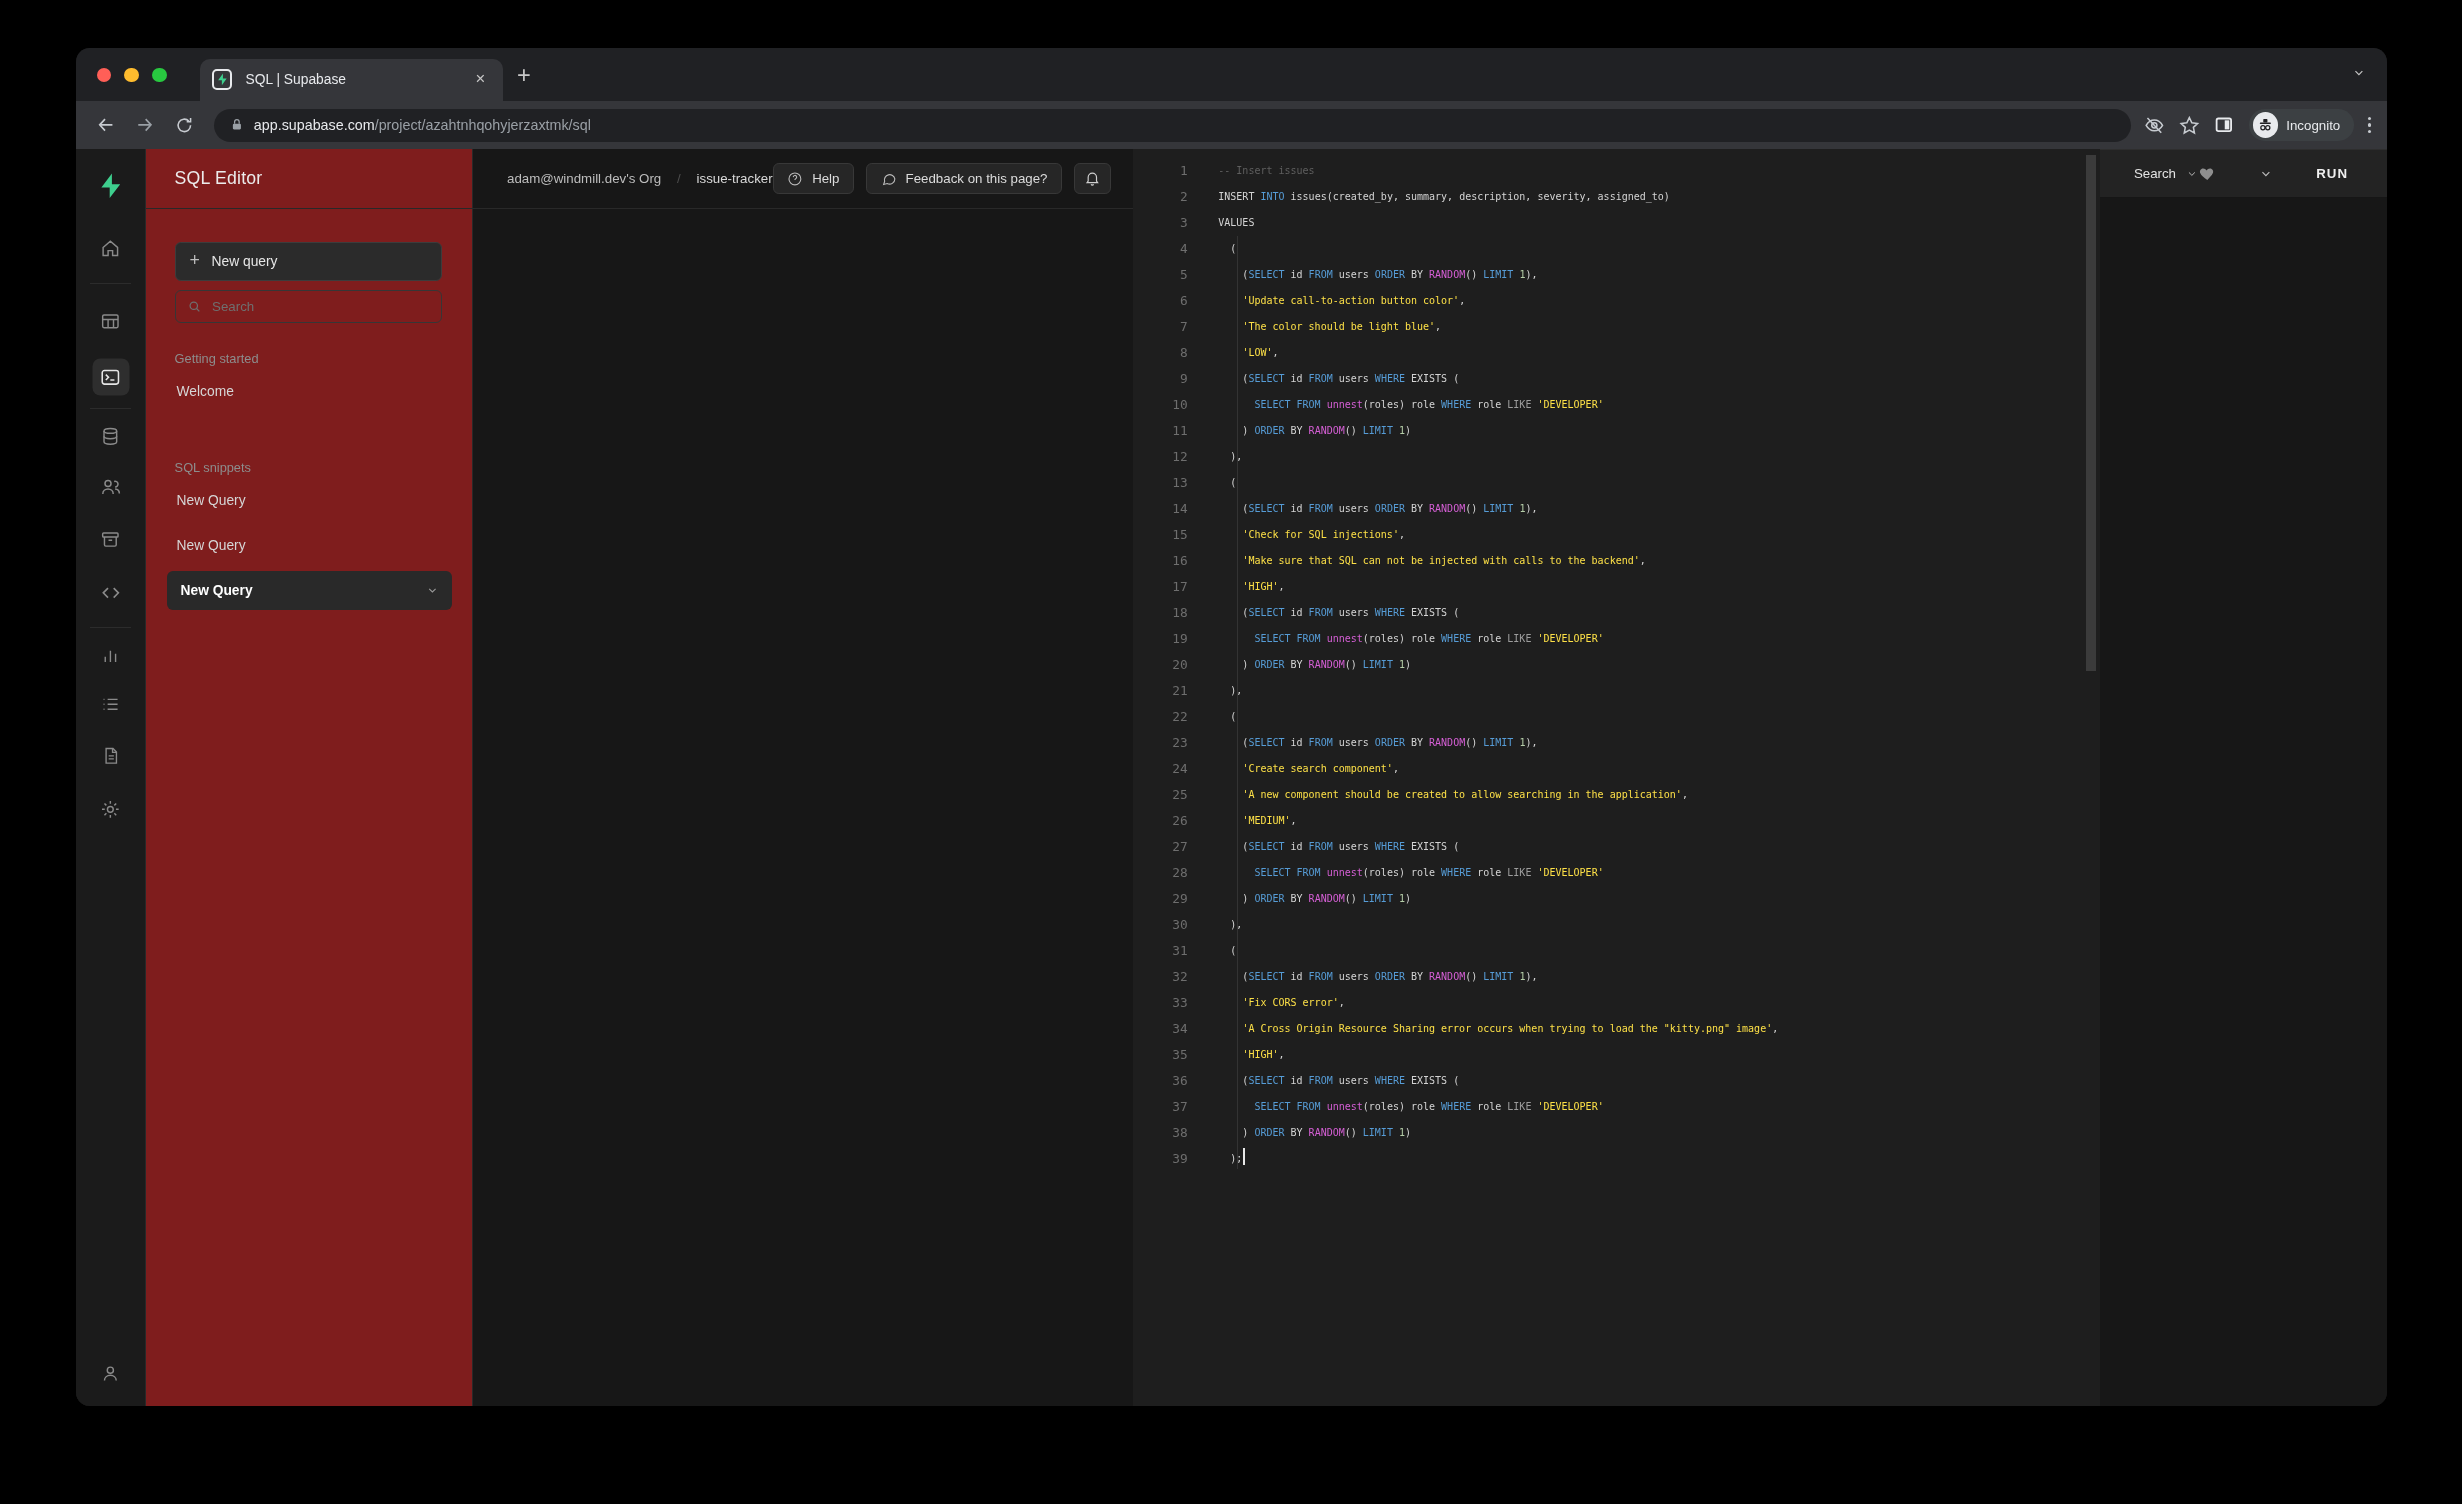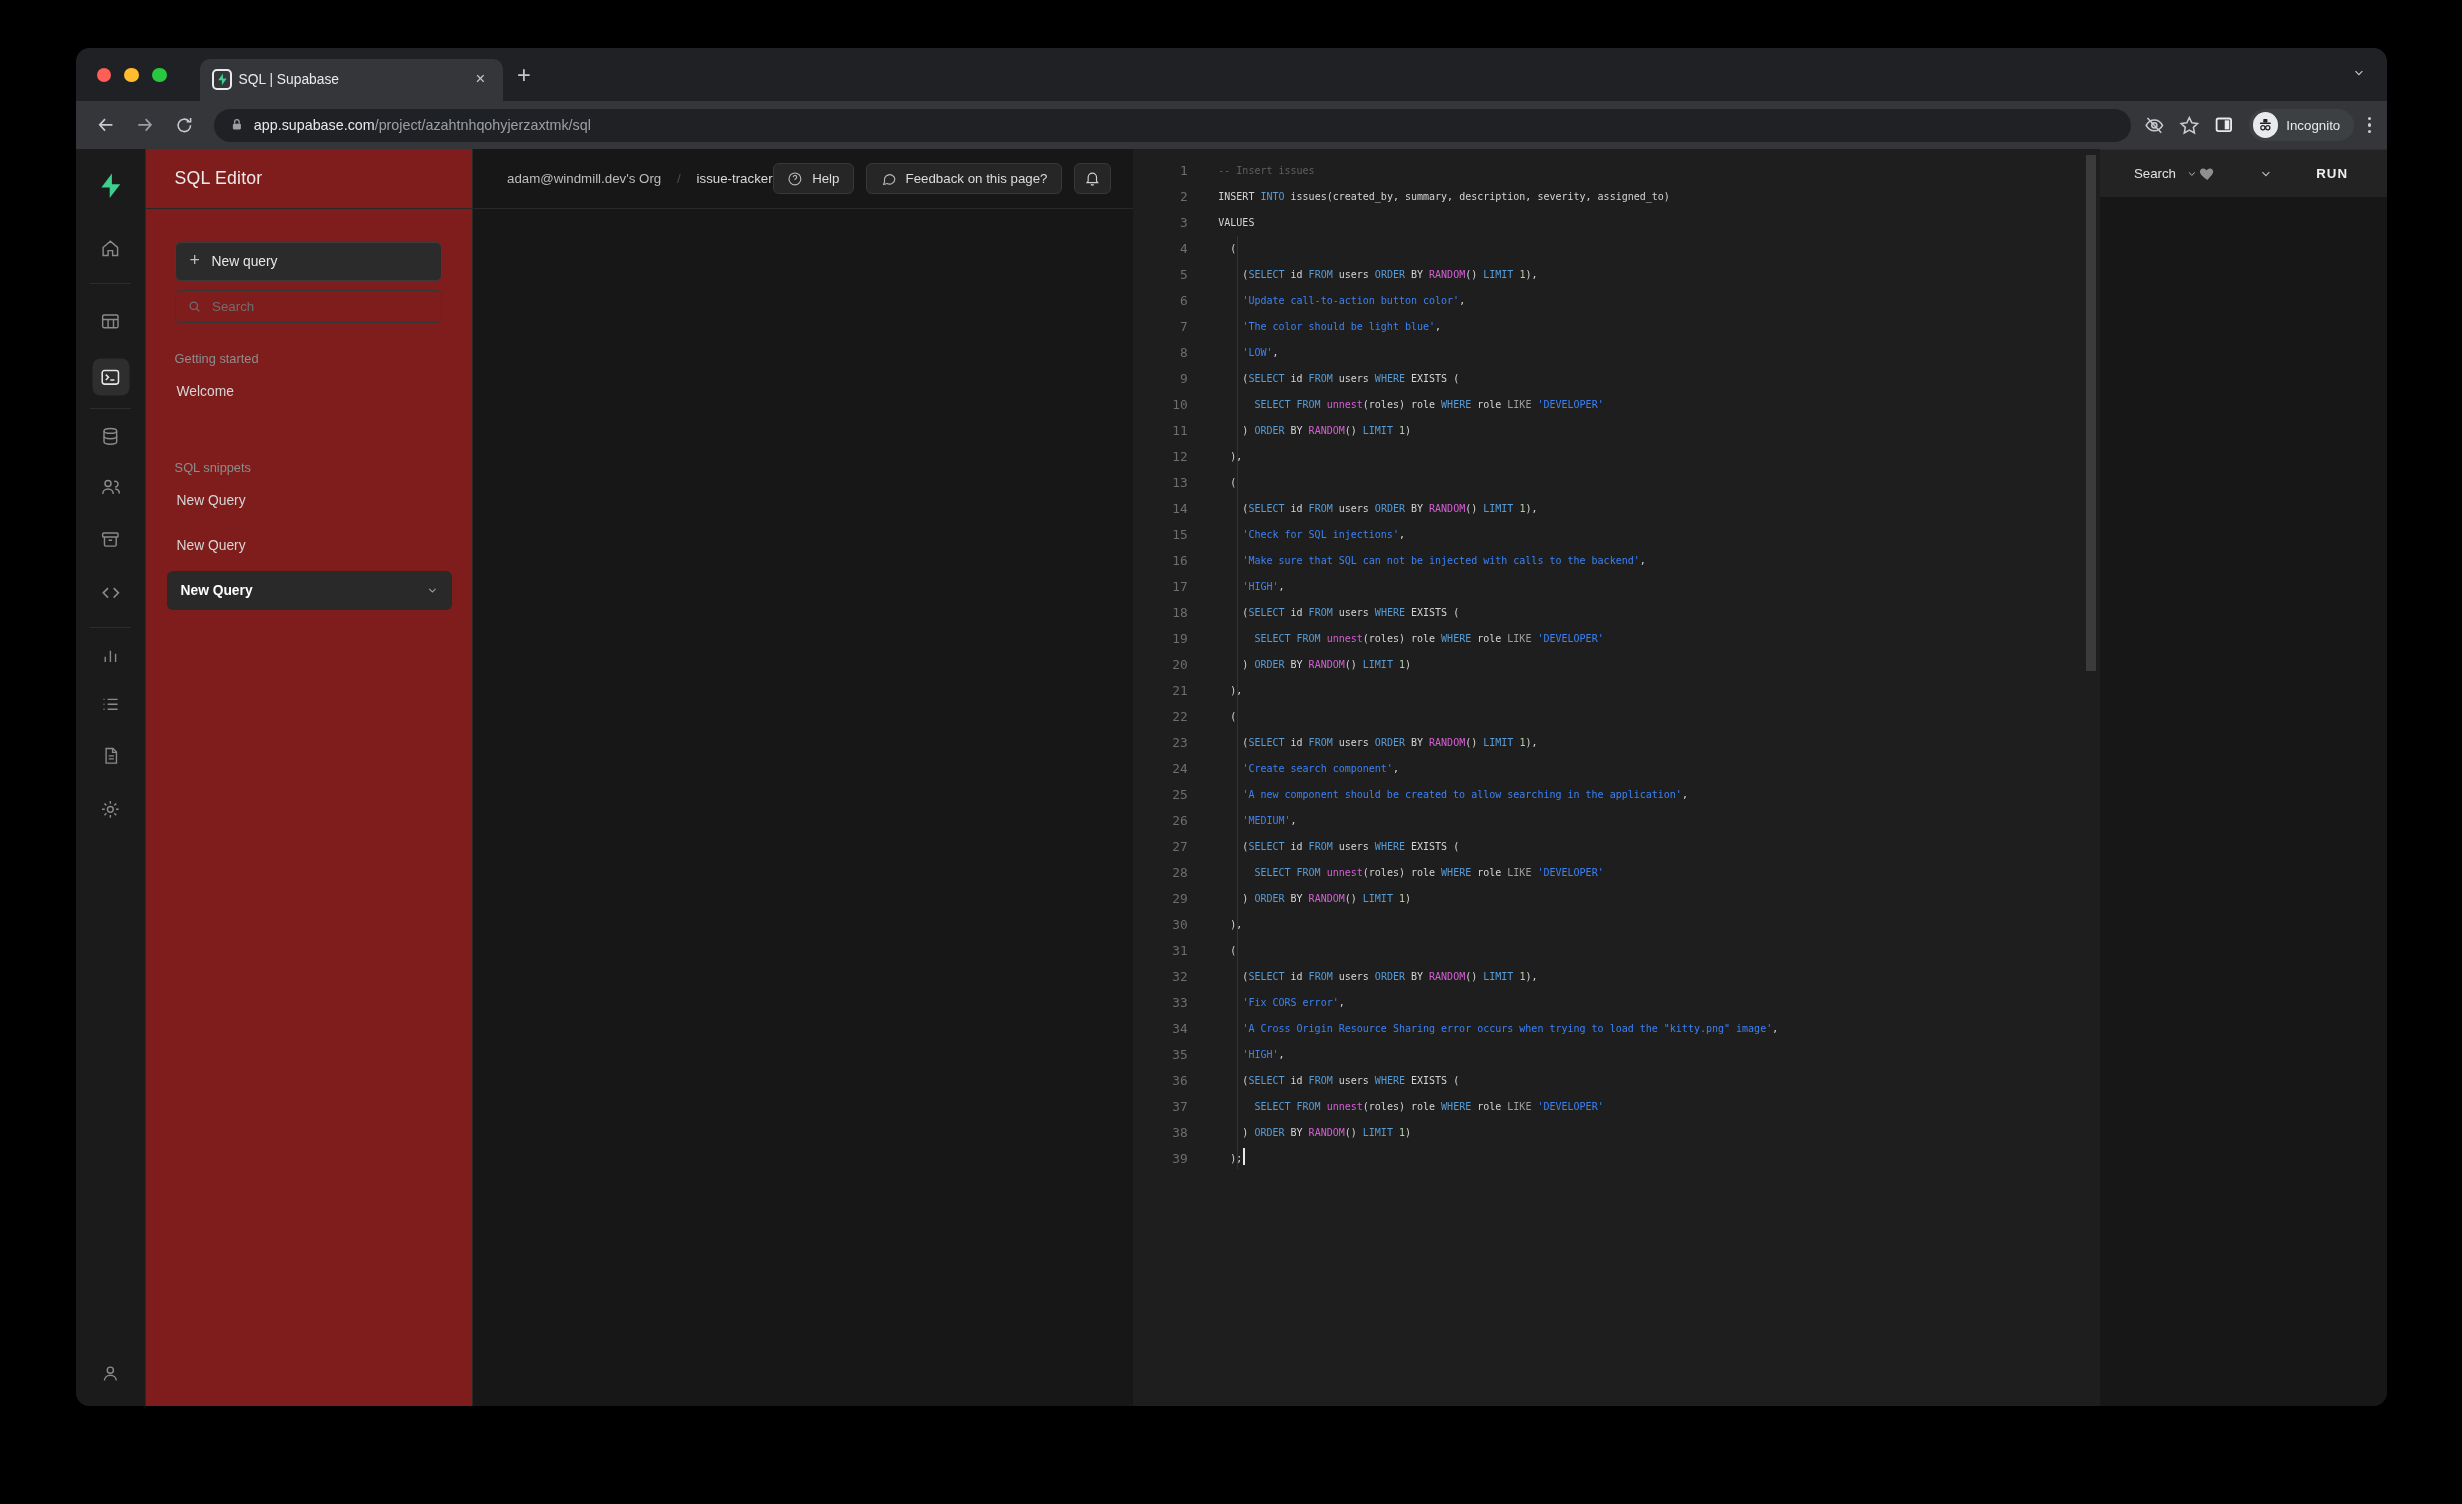--- a/index.html
+++ b/index.html
@@ -8,21 +8,21 @@
 
   .window { position:absolute; left:76px; top:48px; width:2311px; height:1358px;
     border-radius:13.8px; overflow:hidden; background:#171717; display:flex; flex-direction:column; }
 
   
   .tabstrip { height:53px; background:#202124; position:relative; flex:0 0 auto; }
   .traffic { position:absolute; top:19.7px; left:20.7px; display:flex; gap:12.8px; }
   .traffic span { width:14.8px; height:14.8px; border-radius:50%; display:block; }
   .t-red{background:#ff5f57;} .t-yellow{background:#febc2e;} .t-green{background:#28c840;}
   .tab { position:absolute; left:124px; top:10.8px; width:303px; height:42px; background:#35363a;
-    border-radius:9.9px 9.9px 0 0; display:flex; align-items:center; padding:0 11.8px; gap:6px; }
+    border-radius:9.9px 9.9px 0 0; display:flex; align-items:center; padding:0 11.8px; gap:13px; }
   .favicon { width:20.7px; height:20.7px; border:2px solid #e8eaed; border-radius:4.9px; display:flex; align-items:center; justify-content:center; flex:0 0 auto; }
   .tab-title { color:#e8eaed; font-size:13.8px; white-space:nowrap; overflow:hidden; flex:1; }
   .tab-close { color:#c7c7c7; font-size:16.7px; line-height:1; cursor:default; padding:2px 5.9px; }
   .newtab { position:absolute; left:441px; top:15.8px; color:#c7c7c7; font-size:23.6px; line-height:1; }
   .tabstrip-chevron { position:absolute; right:21.7px; top:17.7px; color:#c7c7c7; }
 
   
   .toolbar { height:48px; background:#35363a; display:flex; align-items:center; padding:0 13.8px; gap:5.9px; flex:0 0 auto; }
   .nav-ic { width:33px; height:33px; display:flex; align-items:center; justify-content:center; color:#c7cbd0; font-size:19.7px; border-radius:50%; }
   .nav-ic.dim { color:#85898e; }
@@ -68,21 +68,21 @@
   .hbtn { height:31.5px; background:#262626; border:1px solid #383838; border-radius:5.9px; display:flex; align-items:center; gap:8.9px; padding:0 13.8px; color:#dcdcdc; font-size:13.3px; }
   .hbtn.icon-only { width:37px; justify-content:center; padding:0; }
 
   
   .editor { flex:1; background:#1e1e1e; position:relative; overflow:hidden; font-family:"DejaVu Sans Mono", monospace; }
   .lines { padding-top:8.9px; }
   .code-line { display:flex; height:26px; line-height:26px; white-space:pre; }
   .ln { width:55px; text-align:right; color:#6e6e6e; font-size:12.8px; flex:0 0 auto; padding-right:0; }
   .code { padding-left:30.5px; font-size:10px; color:#d4d4d4; }
   .tk-w { color:#d4d4d4; } .tk-k { color:#569cd6; } .tk-f { color:#d55fd5; }
-  .tk-s { color:#3b82f6; } .tk-c { color:#5f5f5f; } .tk-l { color:#9d9d9d; } .tk-n { color:#b5cea8; }
+  .tk-s { color:#fde047; } .tk-c { color:#5f5f5f; } .tk-l { color:#9d9d9d; } .tk-n { color:#b5cea8; }
   .caret { display:inline-block; width:2px; height:16.7px; background:#e8e8e8; vertical-align:-3px; margin-left:1px; }
   .indent-guide { position:absolute; left:104px; top:87px; height:933px; width:1px; background:#333; }
   .vscroll { position:absolute; right:3.9px; top:5.9px; width:9.9px; height:516px; background:#3b3b3b; border-radius:0; }
 
   
   .results-bar { height:49px; background:#232323; border-top:1px solid #2e2e2e; border-bottom:1px solid #161616;
     display:flex; align-items:center; padding:0 39px 0 34px; flex:0 0 auto; }
   .results-label { color:#e3e3e3; font-size:13.3px; display:flex; align-items:center; gap:9.9px; }
   .rb-right { margin-left:auto; display:flex; align-items:center; gap:43px; }
   .run-btn { color:#f0f0f0; font-size:13.3px; letter-spacing:1px; font-weight:600; }

